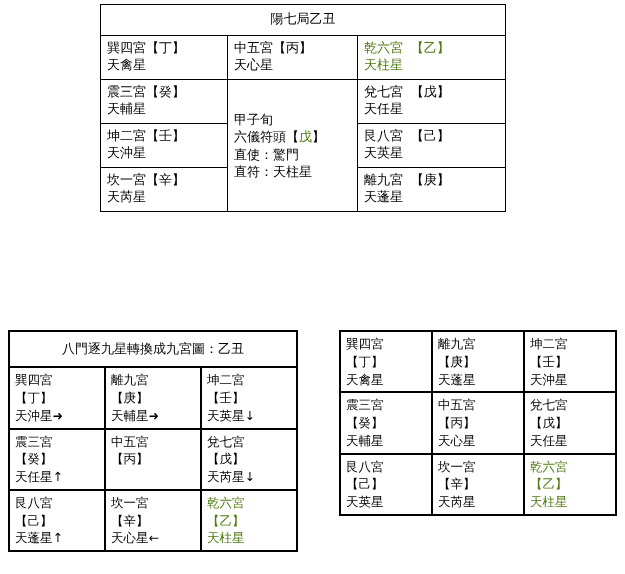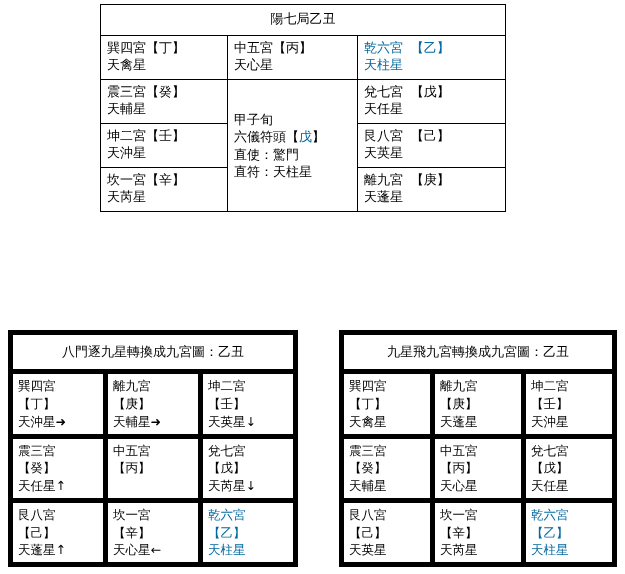--- a/index.html
+++ b/index.html
@@ -8,21 +8,21 @@
     background: #ffffff;
   }
   body {
     width: 625px;
     height: 574px;
     position: relative;
     font-family: "DejaVu Sans", "Liberation Sans", sans-serif;
     color: #000;
     font-size: 13px;
   }
-  .red { color: #0369a1; }
+  .red { color: #4d7c0f; }
 
   
   #top-table {
     position: absolute;
     left: 100px;
     top: 4px;
     width: 406px;
     border-collapse: collapse;
   }
   #top-table td {
@@ -51,21 +51,21 @@
     top: 330px;
   }
   #left-grid-wrap { left: 8px; width: 290px; }
   #right-grid-wrap { left: 339px; width: 278px; }
 
   .grid-table {
     border-collapse: collapse;
     width: 100%;
   }
   .grid-table td {
-    border: 5px solid #000000;
+    border: 2px solid #000000;
     vertical-align: top;
     padding: 3px 5px;
     font-size: 12.5px;
     line-height: 1.42;
   }
   .grid-table td.grid-title {
     text-align: center;
     vertical-align: middle;
     padding: 8px 0;
     font-size: 13px;
@@ -191,23 +191,20 @@
         <div class="cell-line">天柱星</div>
       </td>
     </tr>
   </tbody>
     </table>
 </div>
 
 <div class="grid-wrap" id="right-grid-wrap">
   <table class="grid-table">
     <tbody>
-        <tr>
-      <td class="grid-title" colspan="3">九星飛九宮轉換成九宮圖：乙丑</td>
-    </tr>
     <tr>
       <td class="g3">
         <div class="cell-line">巽四宮</div>
         <div class="cell-line">【丁】</div>
         <div class="cell-line">天禽星</div>
       </td>
       <td class="g3">
         <div class="cell-line">離九宮</div>
         <div class="cell-line">【庚】</div>
         <div class="cell-line">天蓬星</div>

